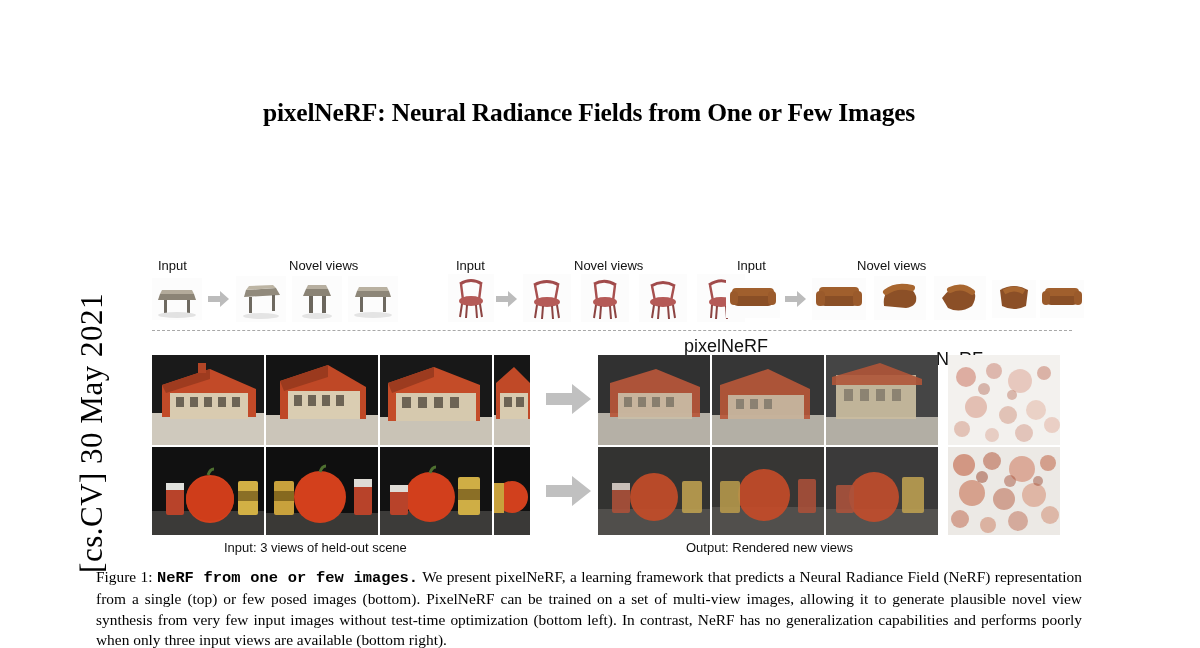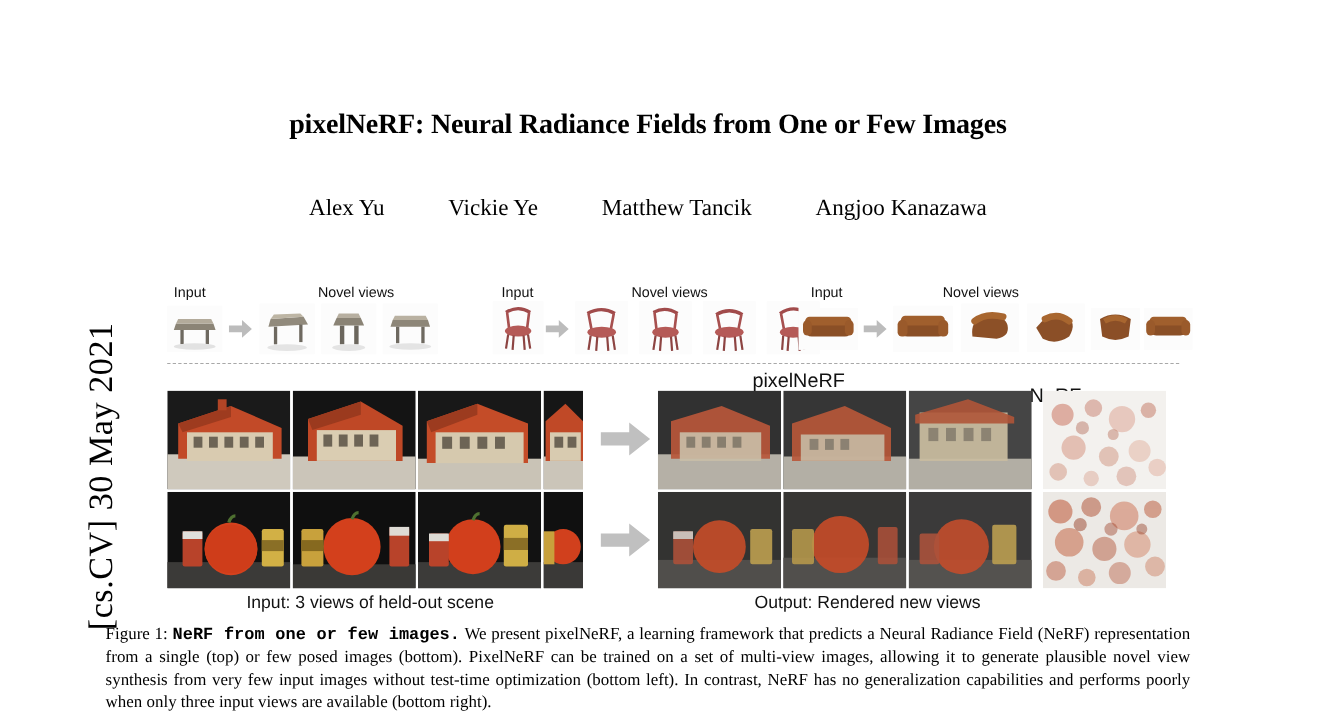--- a/index.html
+++ b/index.html
@@ -123,21 +123,21 @@
 
   .arrow-big {
     position: absolute;
     width: 46px;
     height: 34px;
   }
 
   .caption-small {
     position: absolute;
     font-family: "Liberation Sans", sans-serif;
-    font-size: 16px;
+    font-size: 13px;
     color: #111;
   }
 
   .fig-caption {
     position: absolute;
     left: 0;
     top: 567px;
     width: 986px;
     font-size: 15.4px;
     line-height: 20.8px;
@@ -153,26 +153,20 @@
 </style>
 </head>
 <body>
 
 <div class="arxiv-stamp">[cs.CV]  30 May 2021</div>
 
 <div class="paper">
 
   <div class="title">pixelNeRF: Neural Radiance Fields from One or Few Images</div>
 
-  <div class="authors">
-    <span>Alex Yu</span>
-    <span>Vickie Ye</span>
-    <span>Matthew Tancik</span>
-    <span>Angjoo Kanazawa</span>
-  </div>
 
   <div class="figure">
 
     <div class="row-top">
 
       <div class="group-label" style="left:62px; top:6px;">Input</div>
       <div class="group-label" style="left:193px; top:6px;">Novel views</div>
 
       <div class="thumb" style="left:56px; top:26px; width:50px; height:42px;">
         <svg viewBox="0 0 50 42" class="img-table">

